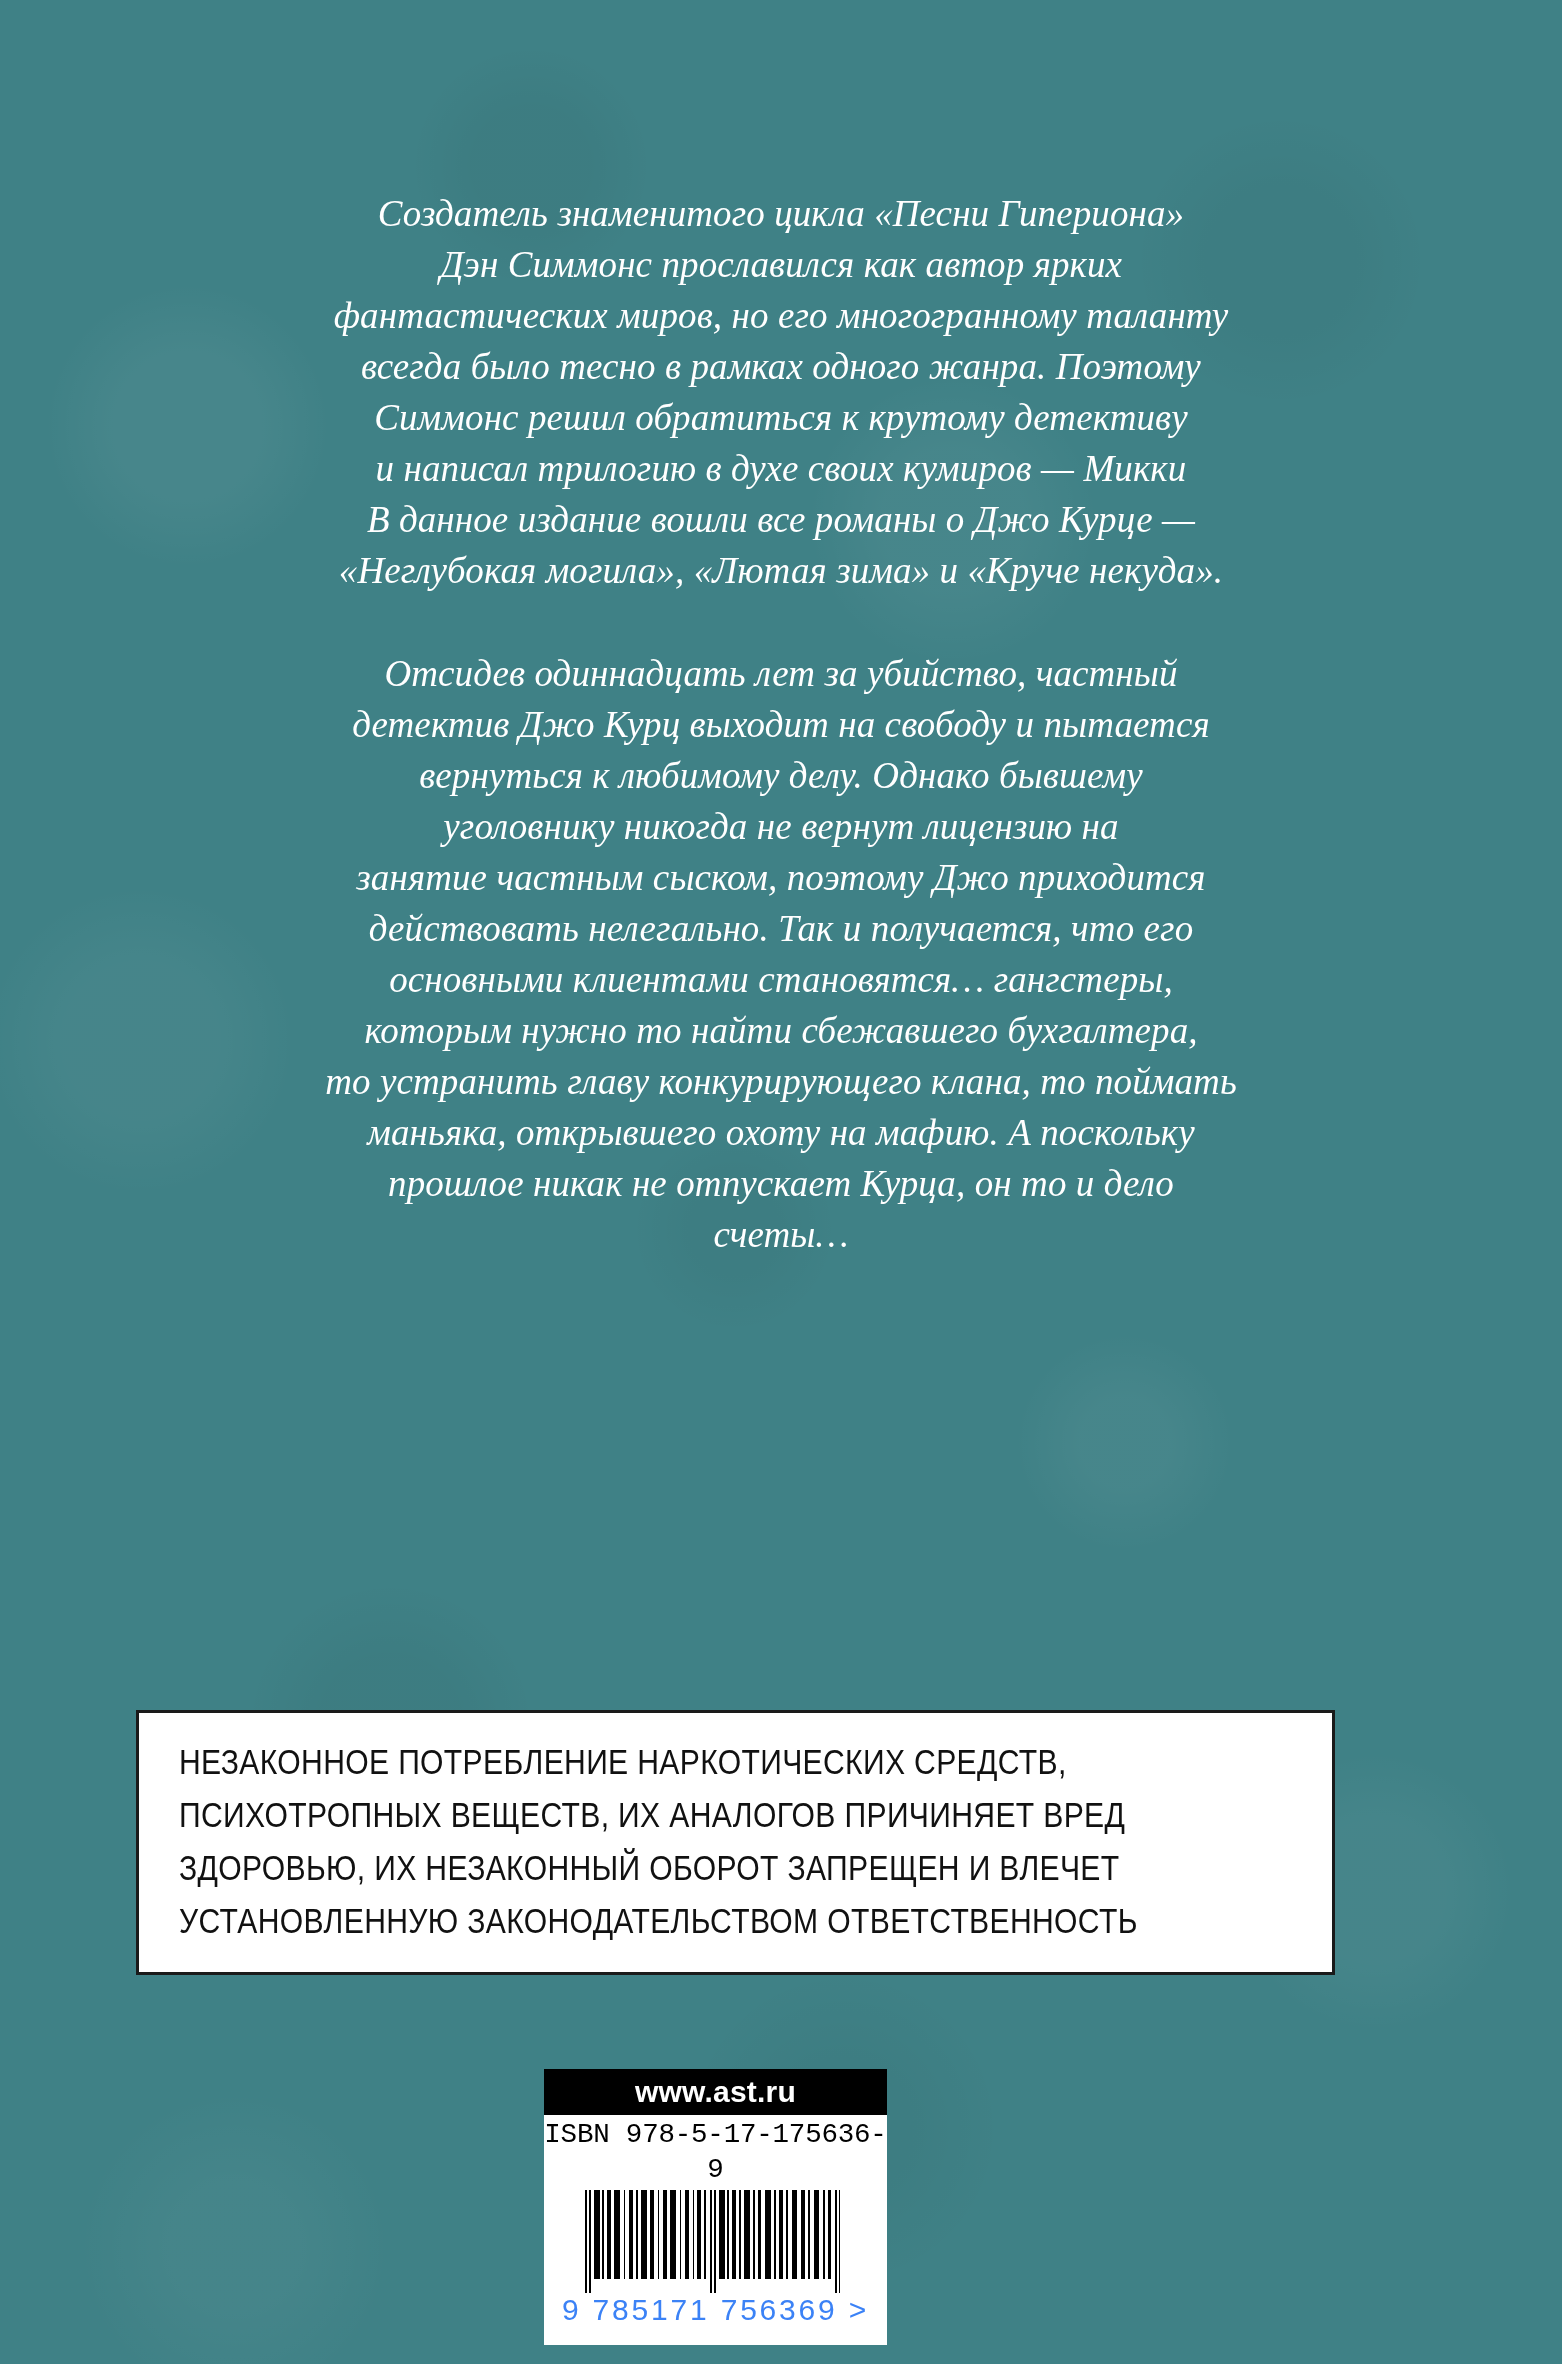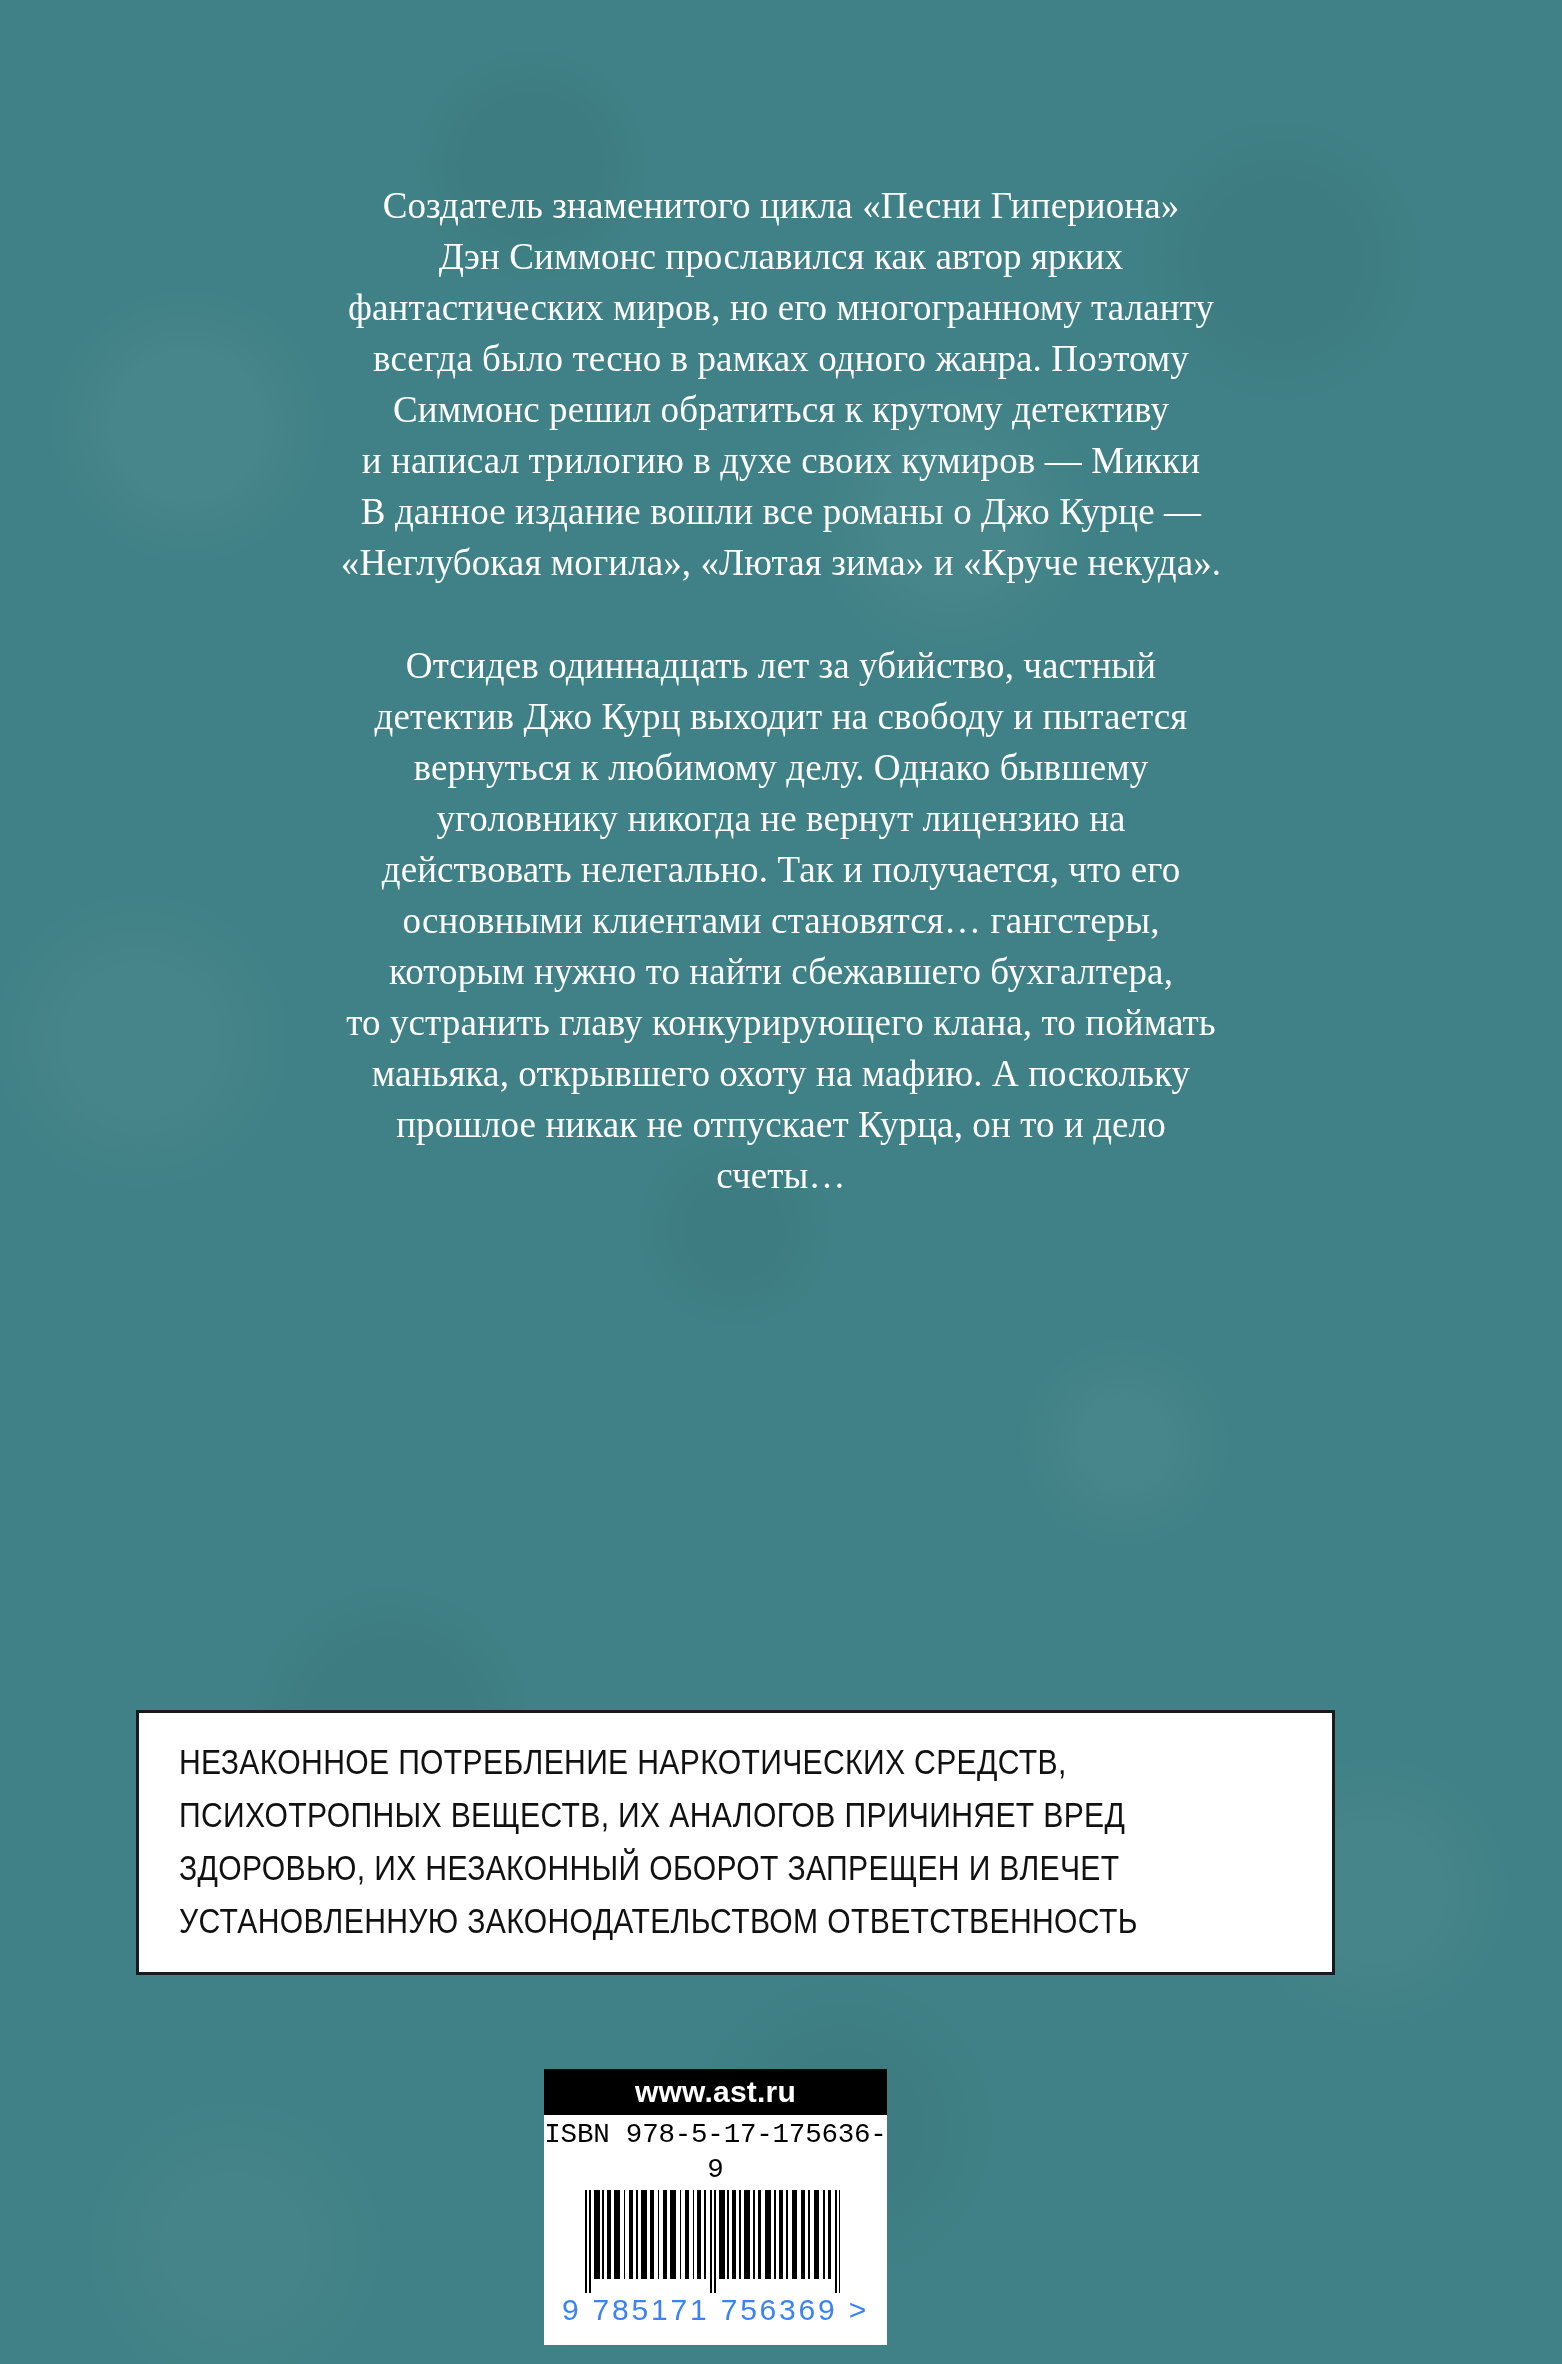--- a/index.html
+++ b/index.html
@@ -48,21 +48,22 @@
     left: 0;
     right: 0;
     top: 180px;
     padding: 0 110px;
     box-sizing: border-box;
     text-align: center;
     z-index: 2;
   }
 
   .blurb-para {
-    margin: 0;
+    margin: 8px;
+    font-style: italic;
   }
   .blurb-para + .blurb-para {
     margin-top: 52px;
   }
 
   .blurb-line {
     display: block;
     color: #ffffff;
     font-family: "Liberation Serif", "DejaVu Serif", serif;
     font-size: 37px;
@@ -170,20 +171,21 @@
       <span class="blurb-line">и написал трилогию в духе своих кумиров — Микки</span>
       <span class="blurb-line">В данное издание вошли все романы о Джо Курце —</span>
       <span class="blurb-line">«Неглубокая могила», «Лютая зима» и «Круче некуда».</span>
     </div>
 
     <div class="blurb-para">
       <span class="blurb-line">Отсидев одиннадцать лет за убийство, частный</span>
       <span class="blurb-line">детектив Джо Курц выходит на свободу и пытается</span>
       <span class="blurb-line">вернуться к любимому делу. Однако бывшему</span>
       <span class="blurb-line">уголовнику никогда не вернут лицензию на</span>
+      <span class="blurb-line">занятие частным сыском, поэтому Джо приходится</span>
       <span class="blurb-line">действовать нелегально. Так и получается, что его</span>
       <span class="blurb-line">основными клиентами становятся… гангстеры,</span>
       <span class="blurb-line">которым нужно то найти сбежавшего бухгалтера,</span>
       <span class="blurb-line">то устранить главу конкурирующего клана, то поймать</span>
       <span class="blurb-line">маньяка, открывшего охоту на мафию. А поскольку</span>
       <span class="blurb-line">прошлое никак не отпускает Курца, он то и дело</span>
       <span class="blurb-line">счеты…</span>
     </div>
 
   </div>

